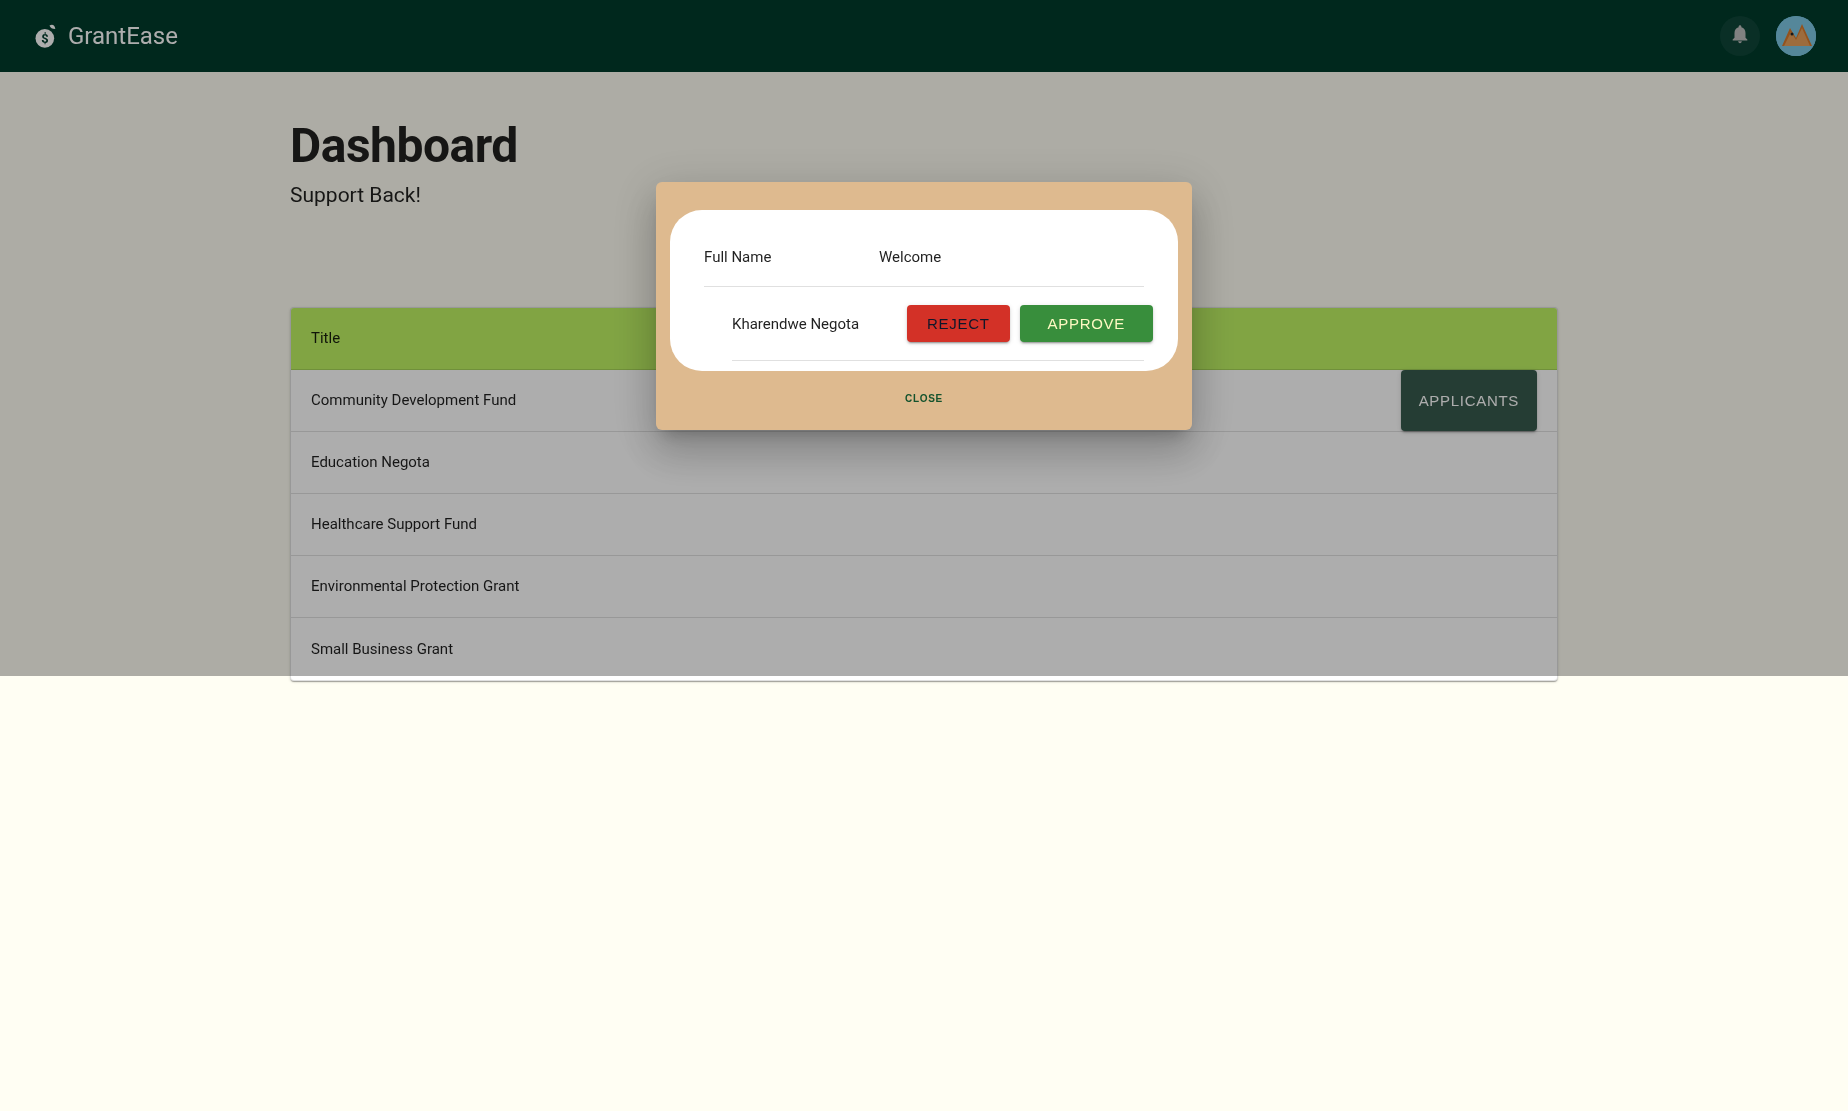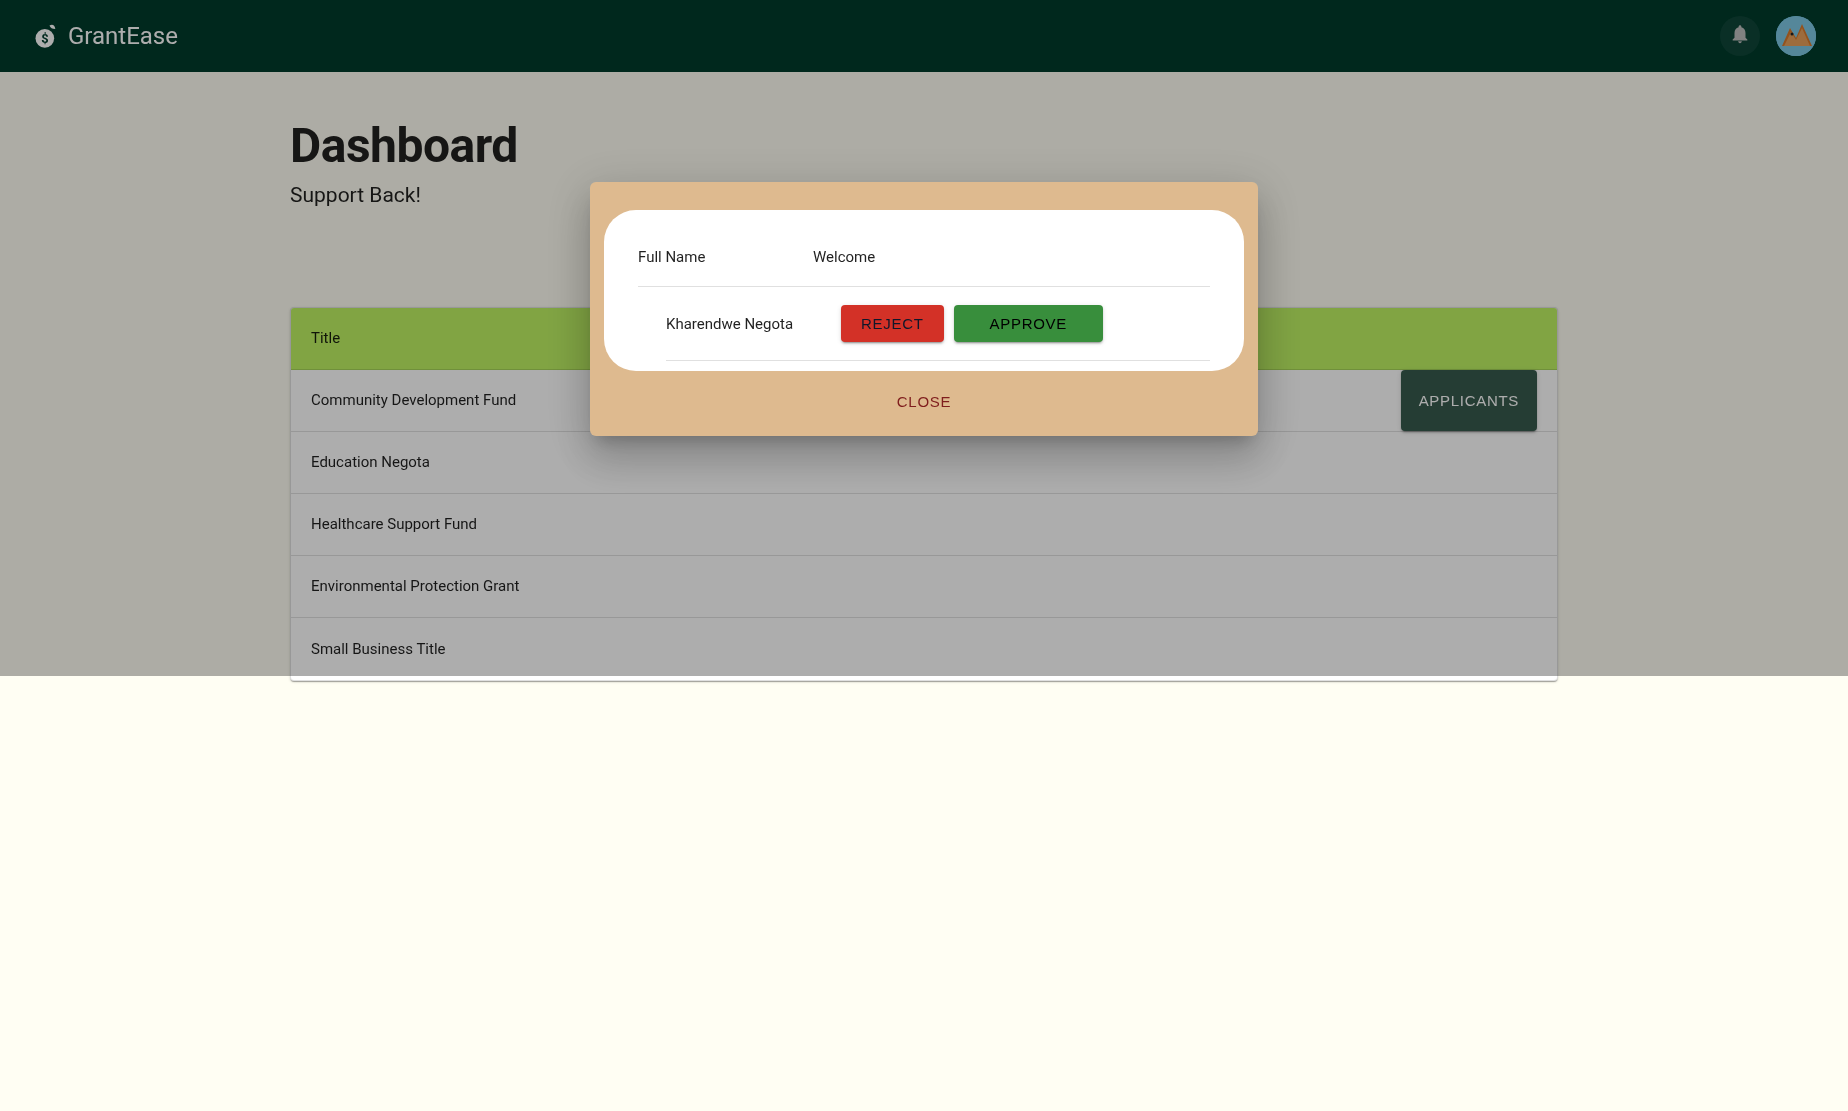--- a/index.html
+++ b/index.html
@@ -140,21 +140,21 @@
     inset: 0;
     background: rgba(0,0,0,0.32);
     z-index: 10;
     height: 676px; 
   }
   .modal-wrap {
     position: fixed;
     top: 182px;
     left: 50%;
     transform: translateX(-50%);
-    width: 668px;
+    width: 536px;
     background: #deba8f;
     border-radius: 6px;
     padding: 28px 14px 16px 14px;
     z-index: 20;
     box-shadow: 0 11px 15px -7px rgba(0,0,0,.2),
                 0 24px 38px 3px rgba(0,0,0,.14),
                 0 9px 46px 8px rgba(0,0,0,.12);
   }
   .modal-card {
     background: #fff;
@@ -188,43 +188,43 @@
     font-size: 15px;
     letter-spacing: 0.7px;
     font-weight: 500;
     cursor: pointer;
     box-shadow: 0 3px 1px -2px rgba(0,0,0,.2),
                 0 2px 2px 0 rgba(0,0,0,.14),
                 0 1px 5px 0 rgba(0,0,0,.12);
   }
   .btn-approve {
     background: #388e3c;
-    color: #000000;
+    color: #fef9c3;
     border: none;
     border-radius: 4px;
-    padding: 10px 36px;
+    padding: 10px 28px;
     font-size: 15px;
     letter-spacing: 0.7px;
     font-weight: 500;
     cursor: pointer;
     box-shadow: 0 3px 1px -2px rgba(0,0,0,.2),
                 0 2px 2px 0 rgba(0,0,0,.14),
                 0 1px 5px 0 rgba(0,0,0,.12);
   }
   .close-row {
     text-align: center;
     padding: 16px 0 4px 0;
   }
   .close-btn {
     background: transparent;
     border: none;
-    color: #7f1d1d;
-    font-size: 15px;
-    letter-spacing: 0.7px;
-    font-weight: 400;
+    color: #14532d;
+    font-size: 10px;
+    letter-spacing: 0.7px;
+    font-weight: 700;
     cursor: pointer;
     padding: 6px 12px;
   }
 </style>
 </head>
 <body>
 
 <div class="header">
   <div class="brand">
     <span class="brand-icon">
@@ -278,21 +278,21 @@
     </div>
     <div class="table-row">
       <span class="row-title">Healthcare Support Fund</span>
       <span></span>
     </div>
     <div class="table-row">
       <span class="row-title">Environmental Protection Grant</span>
       <span></span>
     </div>
     <div class="table-row">
-      <span class="row-title">Small Business Title</span>
+      <span class="row-title">Small Business Grant</span>
       <span></span>
     </div>
   </div>
 </div>
 
 <div class="modal-wrap">
   <div class="modal-card">
     <div class="modal-grid modal-header-row">
       <span>Full Name</span>
       <span>Welcome</span>

